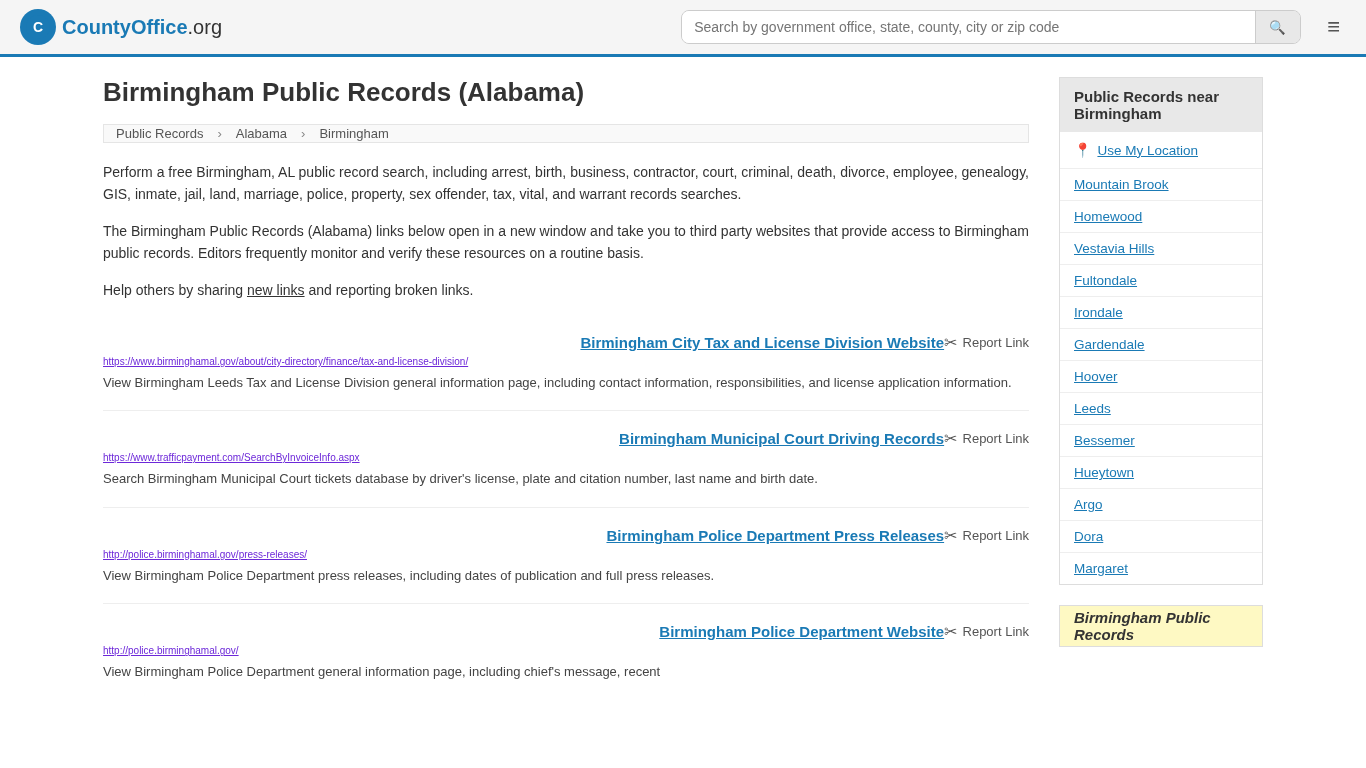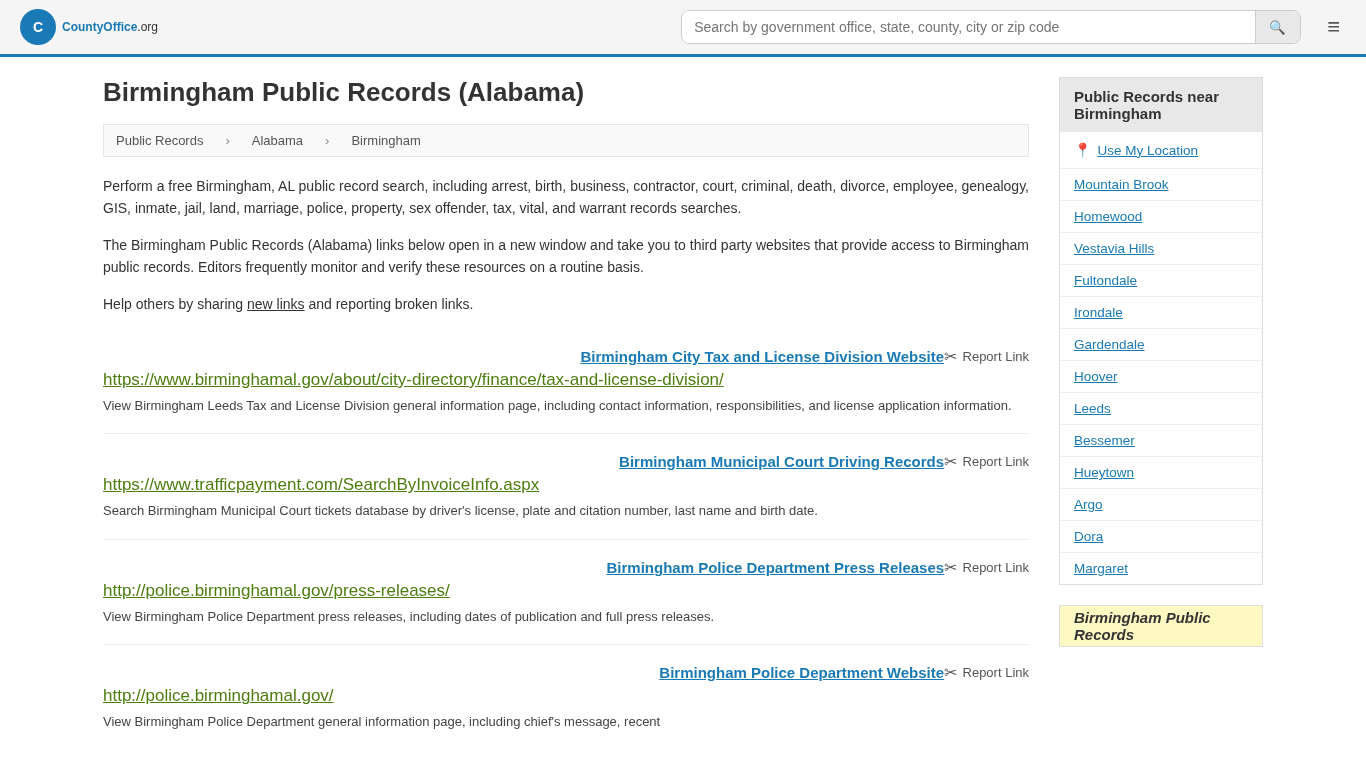--- a/index.html
+++ b/index.html
@@ -26,21 +26,21 @@
       border-radius: 50%;
       background: #1a7ab5;
       display: flex;
       align-items: center;
       justify-content: center;
       color: white;
       font-size: 18px;
       font-weight: bold;
     }
     .logo-text {
-      font-size: 12px;
+      font-size: 20px;
       color: #333;
       font-weight: bold;
     }
     .logo-text span {
       color: #1a7ab5;
     }
     .search-bar {
       flex: 1;
       max-width: 620px;
       margin-left: auto;
@@ -94,27 +94,27 @@
       font-size: 26px;
       font-weight: bold;
       color: #333;
       margin-bottom: 16px;
     }
 
     
     .breadcrumb {
       background: #f9f9f9;
       border: 1px solid #e5e5e5;
-      padding: 8px 12px;
+      padding: 1px 12px;
       font-size: 13px;
       color: #555;
       margin-bottom: 18px;
       display: flex;
       align-items: center;
-      gap: 22px;
+      gap: 14px;
     }
     .breadcrumb a {
       color: #555;
       text-decoration: none;
     }
     .breadcrumb .sep { color: #888; }
 
     
     .description {
       font-size: 14px;
@@ -156,22 +156,22 @@
       cursor: pointer;
       white-space: nowrap;
       background: none;
       border: none;
     }
     .report-icon {
       font-size: 16px;
       color: #555;
     }
     .record-url {
-      font-size: 17px;
-      color: #4d7c0f;
+      font-size: 10px;
+      color: #6d28d9;
       margin-bottom: 6px;
       display: block;
     }
     .record-desc {
       font-size: 13px;
       color: #444;
       line-height: 1.5;
     }
 
     

